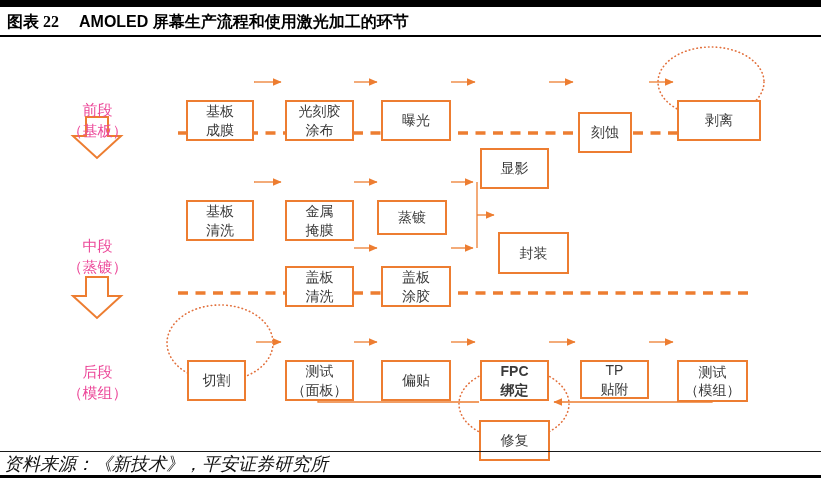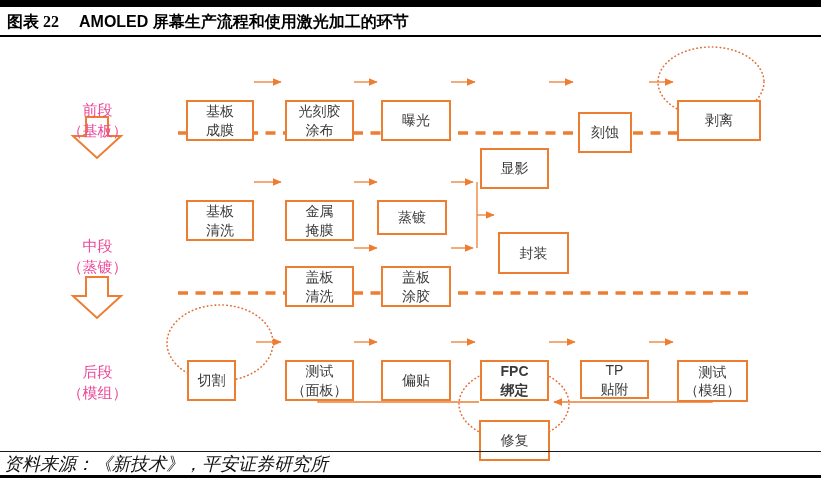--- a/index.html
+++ b/index.html
@@ -113,21 +113,21 @@
 清洗</div>
     <div class="fbox" style="left:285px;top:162px;width:69px;height:41px;">金属
 掩膜</div>
     <div class="fbox" style="left:377px;top:162px;width:70px;height:35px;">蒸镀</div>
     <div class="fbox" style="left:285px;top:228px;width:69px;height:41px;">盖板
 清洗</div>
     <div class="fbox" style="left:381px;top:228px;width:70px;height:41px;">盖板
 涂胶</div>
     <div class="fbox" style="left:498px;top:194px;width:71px;height:42px;">封装</div>
 
-    <div class="fbox" style="left:187px;top:322px;width:49px;height:41px;">切割</div>
+    <div class="fbox" style="left:187px;top:322px;width:59px;height:41px;">切割</div>
     <div class="fbox" style="left:285px;top:322px;width:69px;height:41px;">测试
 （面板）</div>
     <div class="fbox" style="left:381px;top:322px;width:70px;height:41px;">偏贴</div>
     <div class="fbox" style="left:480px;top:322px;width:69px;height:41px;font-weight:bold;">FPC
 绑定</div>
     <div class="fbox" style="left:580px;top:322px;width:69px;height:39px;">TP
 贴附</div>
     <div class="fbox" style="left:677px;top:322px;width:71px;height:42px;">测试
 （模组）</div>
     <div class="fbox" style="left:479px;top:382px;width:71px;height:41px;">修复</div>

